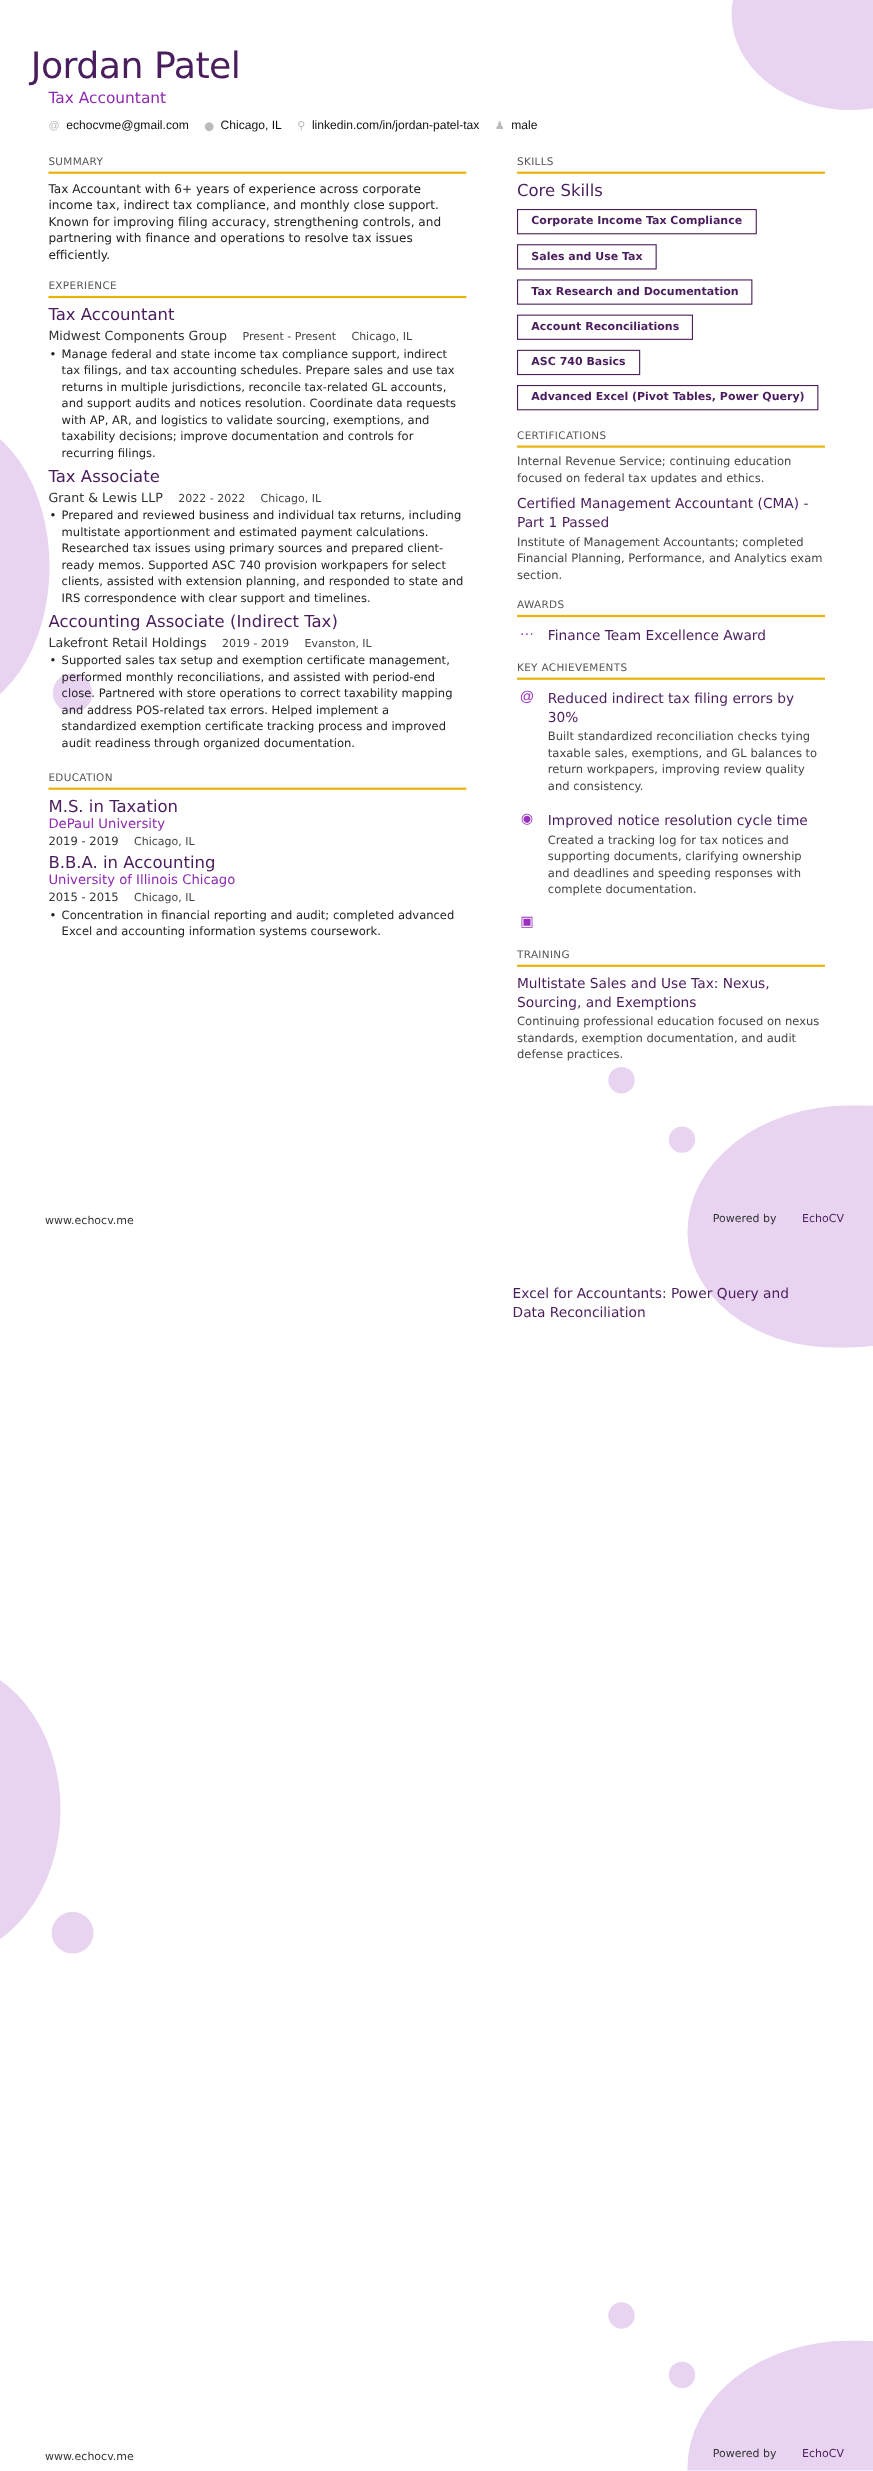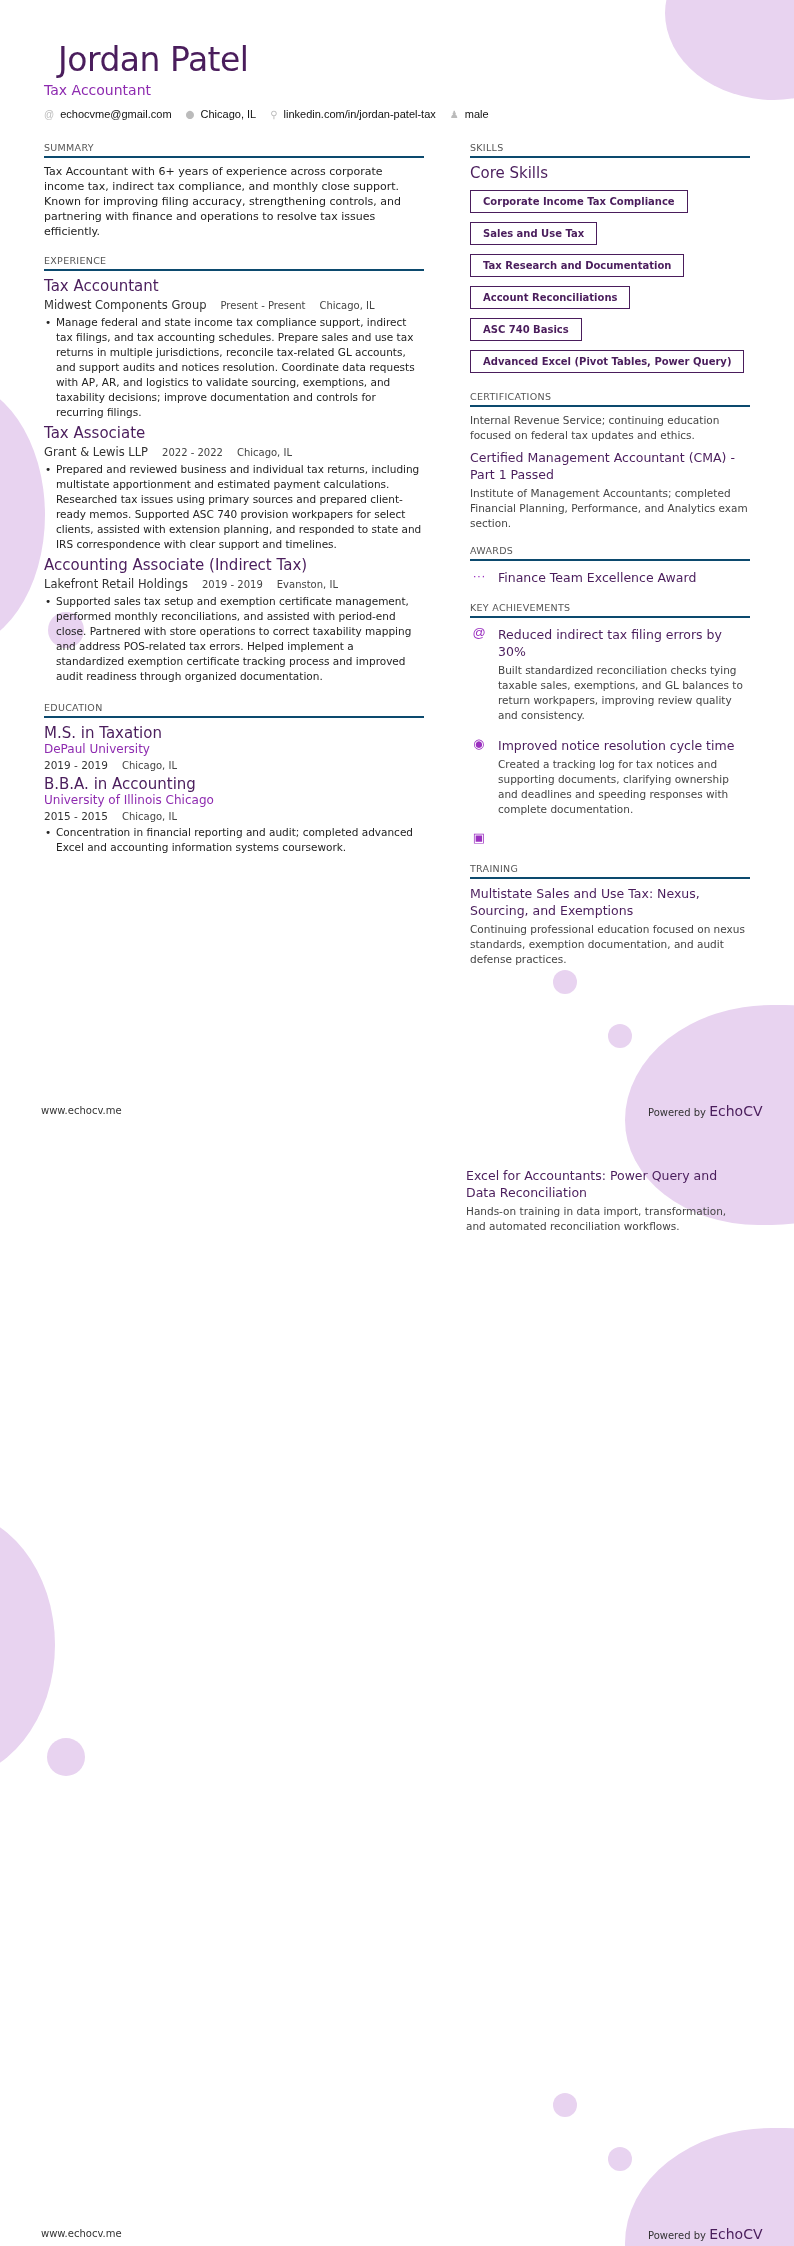--- a/index.html
+++ b/index.html
@@ -1,28 +1,28 @@
 <!DOCTYPE html>
 <html><head>
 <meta charset="utf-8">
 <style>
   html, body { margin:0; padding:0; }
   body { width:794px; height:2246px; position:relative; background:#ffffff; overflow:hidden;
          font-family:"Liberation Sans", sans-serif; color:#222; }
   .blob { position:absolute; background:#e8d3f0; z-index:0; }
   .content { position:absolute; z-index:1; }
-  .name { position:absolute; left:58px; top:40px; font-size:33px; color:#4a1d5c; font-family:"DejaVu Sans", sans-serif; letter-spacing:-0.5px; }
+  .name { position:absolute; left:28px; top:40px; font-size:33px; color:#4a1d5c; font-family:"DejaVu Sans", sans-serif; letter-spacing:-0.5px; }
   .title { position:absolute; left:44px; top:82px; font-size:14px; color:#8e2bb0; font-family:"DejaVu Sans", sans-serif; }
   .contacts { position:absolute; left:44px; top:108px; font-size:11px; display:flex; align-items:center; gap:6px; color:#111; }
   .contacts .ic { color:#bbb; font-size:10px; margin-left:8px; }
   .contacts .ic:first-child { margin-left:0; }
   .col { position:absolute; }
   .left { left:44px; top:142px; width:380px; }
   .right { left:470px; top:142px; width:280px; }
-  .sec-h { font-size:9.5px; color:#555; letter-spacing:0.3px; border-bottom:2px solid #0c4a6e; padding-bottom:3px; margin-bottom:6px; font-family:"DejaVu Sans", sans-serif; }
+  .sec-h { font-size:9.5px; color:#555; letter-spacing:0.3px; border-bottom:2px solid #eab308; padding-bottom:3px; margin-bottom:6px; font-family:"DejaVu Sans", sans-serif; }
   .para { font-size:11px; line-height:15px; color:#222; font-family:"DejaVu Sans", sans-serif; }
   .job-t { font-size:15px; color:#4a1d5c; font-family:"DejaVu Sans", sans-serif; margin-top:4px; }
   .job-meta { font-size:11.5px; color:#333; margin:3px 0 3px; font-family:"DejaVu Sans", sans-serif; }
   .job-meta .sm { font-size:10px; margin-left:14px; color:#444; }
   ul.b { margin:0; padding-left:12px; list-style:none; }
   ul.b li { position:relative; padding-left:0; font-size:10.5px; line-height:15px; color:#222; font-family:"DejaVu Sans", sans-serif; }
   ul.b li::before { content:"•"; position:absolute; left:-11px; }
   .edu-sch { font-size:12px; color:#8e2bb0; font-family:"DejaVu Sans", sans-serif; }
   .gap { height:12px; }
   .lang-row { display:flex; font-family:"DejaVu Sans", sans-serif; color:#4a1d5c; }
@@ -30,21 +30,21 @@
   .lang-row .lvl { font-size:9.5px; margin-left:6px; }
   .core { font-size:15px; color:#4a1d5c; font-family:"DejaVu Sans", sans-serif; margin:4px 0 8px; }
   .chips { display:flex; flex-wrap:wrap; gap:9px 8px; }
   .chip { border:1.5px solid #4a1d5c; padding:5px 12px; font-size:10px; font-weight:bold; color:#4a1d5c; font-family:"DejaVu Sans", sans-serif; }
   .ct { font-size:12.5px; color:#4a1d5c; line-height:17px; font-family:"DejaVu Sans", sans-serif; margin-top:2px; }
   .cd { font-size:10.5px; color:#444; line-height:15px; font-family:"DejaVu Sans", sans-serif; margin:3px 0 6px; }
   .ach { display:flex; gap:10px; margin-bottom:6px; }
   .ach .ico { width:18px; flex:none; color:#9b30c0; font-size:13px; text-align:center; line-height:18px; }
   .ach .body { flex:1; }
   .footer { position:absolute; font-size:10px; color:#333; z-index:2; font-family:"DejaVu Sans", sans-serif; }
-  .footer .brand { font-size:14px; color:#4a1d5c; }
+  .footer .brand { font-size:10px; color:#4a1d5c;margin-left:20px; }
 </style>
 </head>
 <body>
 
 <div class="blob" style="left:665px; top:-60px; width:200px; height:160px; border-radius:50% 40% 50% 60%;"></div>
 <div class="blob" style="left:-140px; top:380px; width:185px; height:270px; border-radius:50%;"></div>
 <div class="blob" style="left:48px; top:612px; width:36px; height:36px; border-radius:50%;"></div>
 <div class="blob" style="left:553px; top:970px; width:24px; height:24px; border-radius:50%;"></div>
 <div class="blob" style="left:608px; top:1024px; width:24px; height:24px; border-radius:50%;"></div>
 <div class="blob" style="left:625px; top:1005px; width:280px; height:220px; border-radius:55% 45% 50% 50%;"></div>
@@ -197,20 +197,19 @@
 </div>
 
 <div class="footer" style="left:41px; top:1105px;">www.echocv.me</div>
 <div class="footer" style="left:648px; top:1103px;">
   <span>Powered by</span>
   <span class="brand">EchoCV</span>
 </div>
 
 <div class="content" style="left:466px; top:1165px; width:280px;">
   <div class="ct">Excel for Accountants: Power Query and Data Reconciliation</div>
-  <div class="cd">Hands-on training in data import, transformation, and automated reconciliation workflows.</div>
 </div>
 
 <div class="footer" style="left:41px; top:2228px;">www.echocv.me</div>
 <div class="footer" style="left:648px; top:2226px;">
   <span>Powered by</span>
   <span class="brand">EchoCV</span>
 </div>
 
 </body></html>

